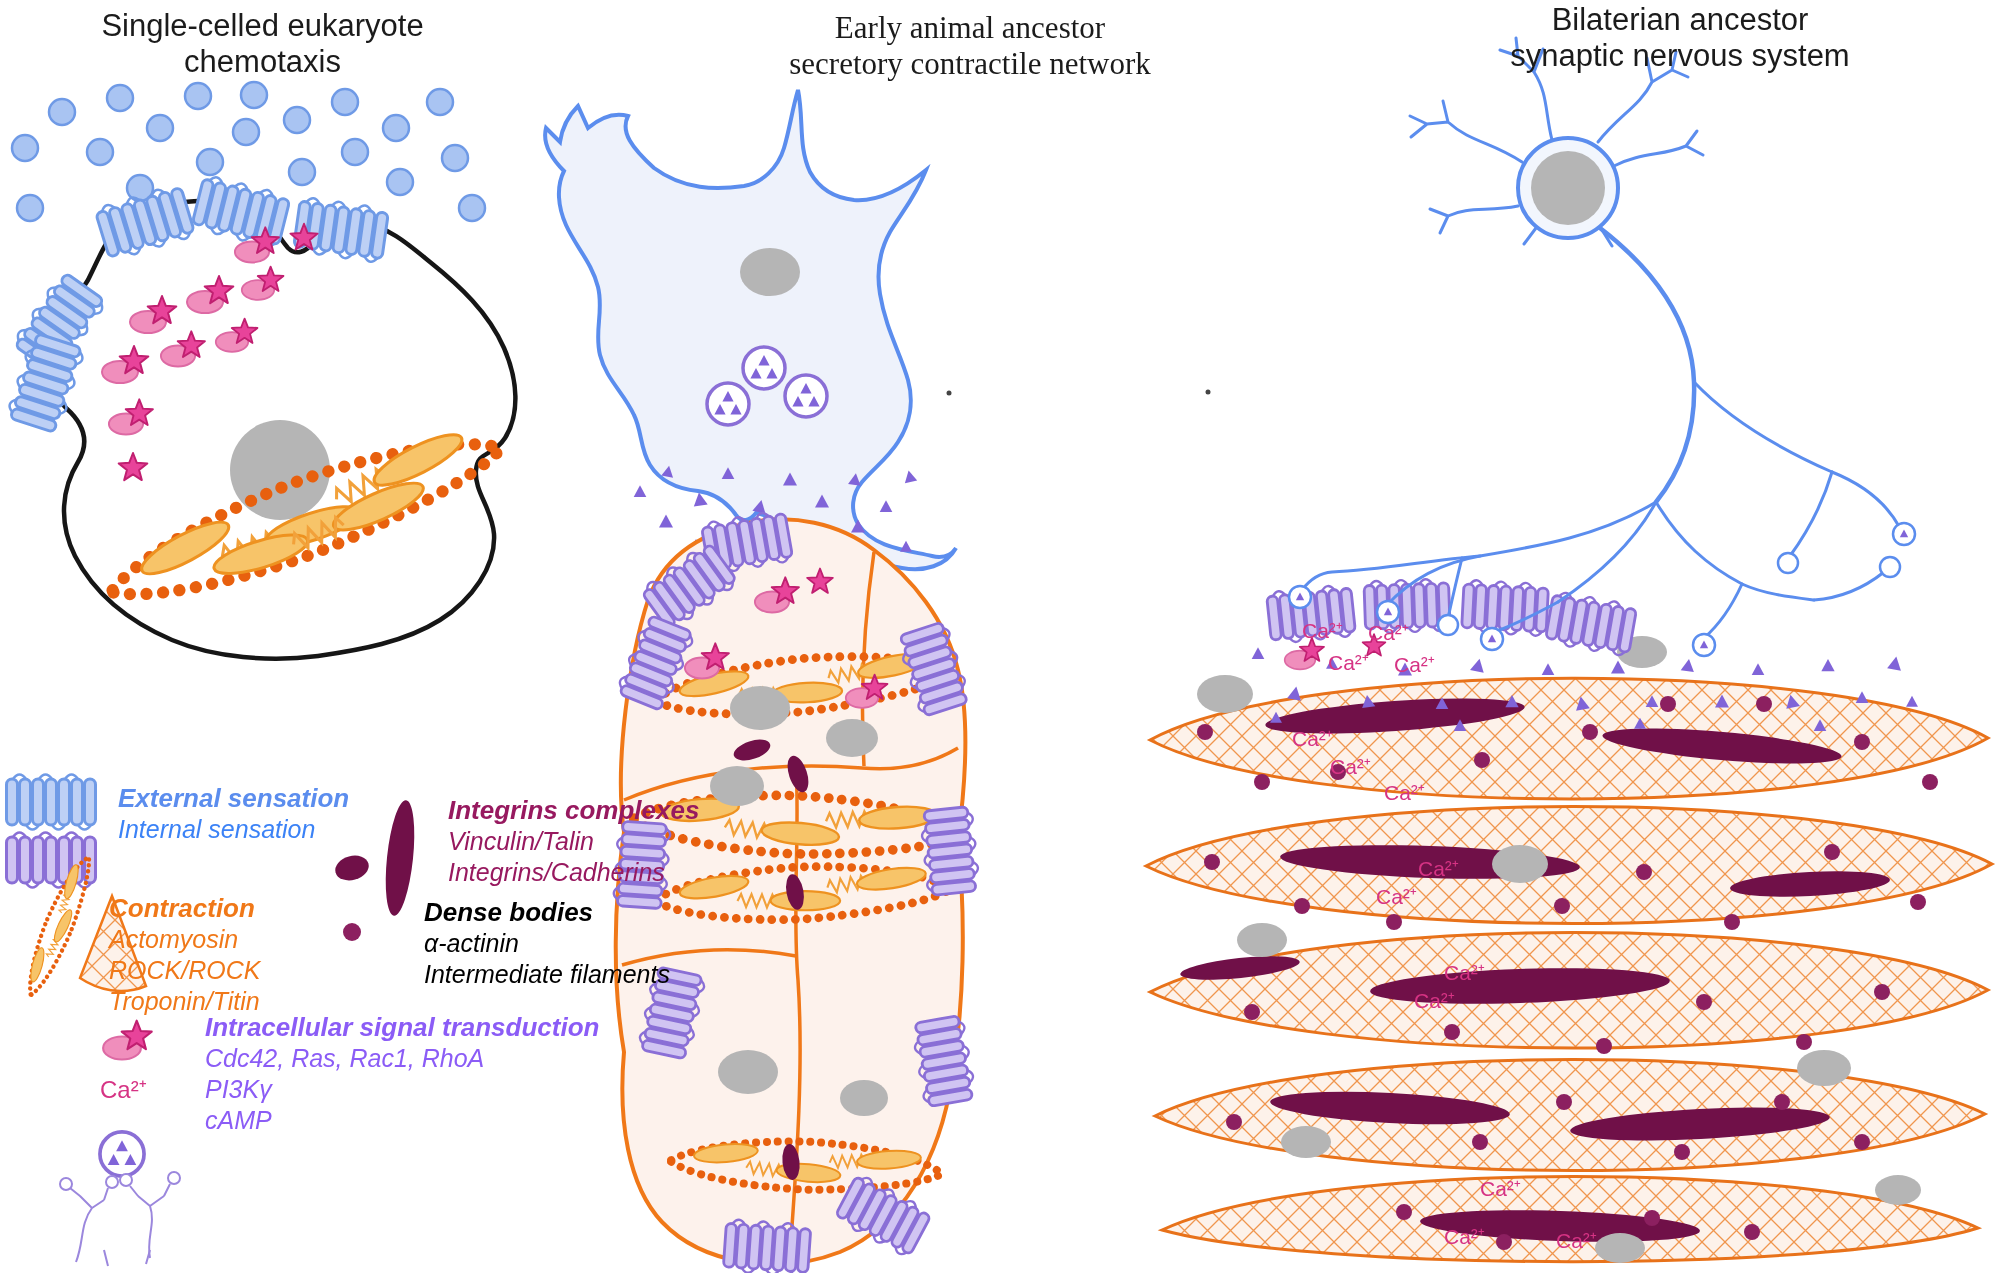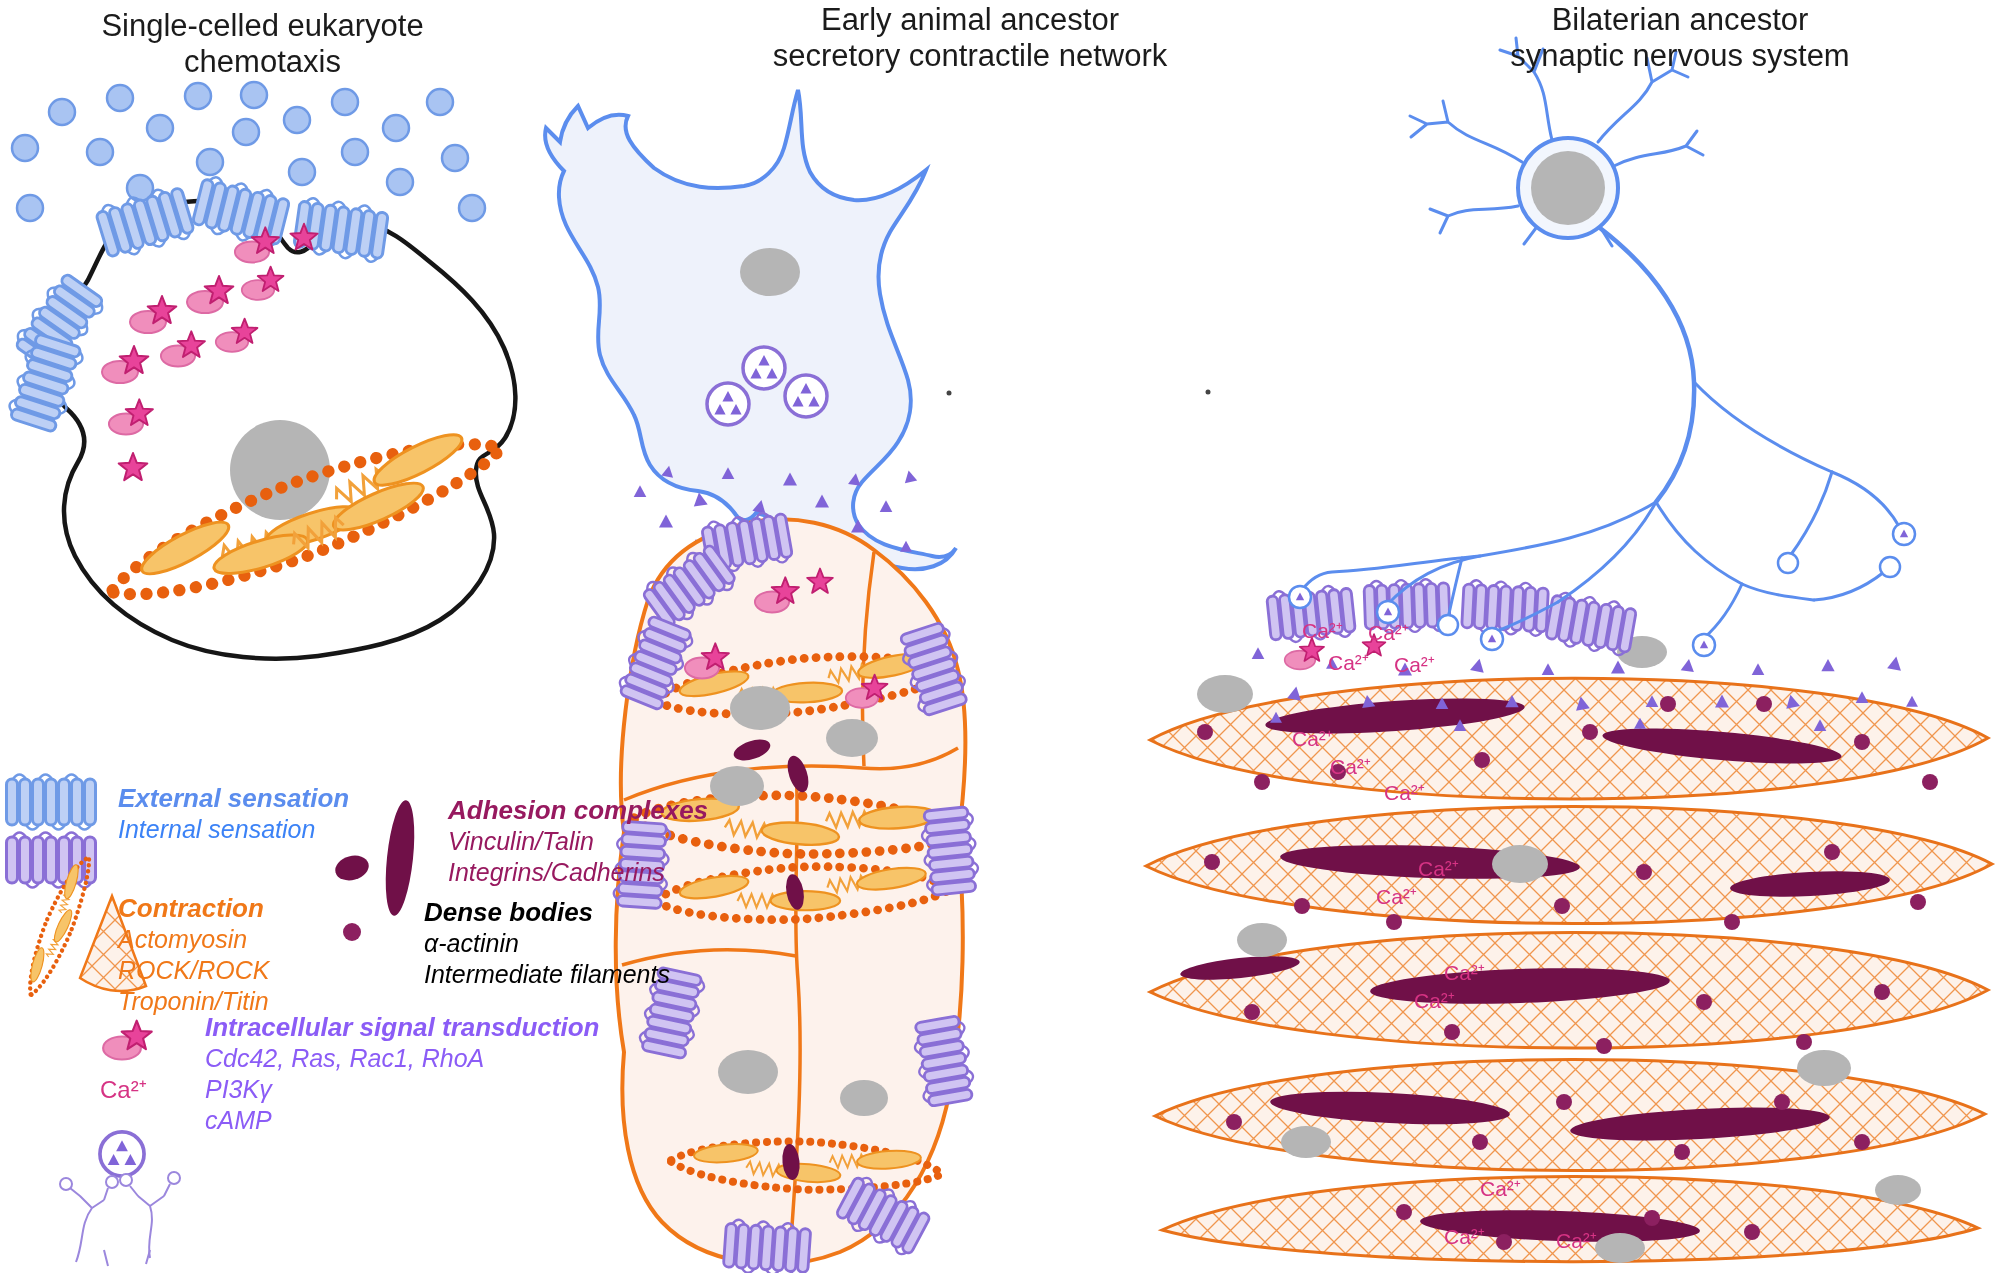--- a/index.html
+++ b/index.html
@@ -437,39 +437,39 @@
         <path d="M150,1258 C146,1238 156,1224 150,1206 M150,1206 L138,1196 M150,1206 L164,1196 M138,1196 L130,1186 M164,1196 L170,1184"></path>
         <circle cx="126" cy="1180" r="6"></circle>
         <circle cx="174" cy="1178" r="6"></circle>
         <path d="M108,1266 L104,1250 M146,1264 L150,1250"></path>
       </g>
     </g>
   </svg>
 
   <div class="panel-title" style="left:10px; top:8px; width:505px;">Single-celled eukaryote
 chemotaxis</div>
-  <div class="panel-title" style="left:690px; top:2px; width:560px;">Early animal ancestor
+  <div class="panel-title" style="left:690px; top:10px; width:560px;font-family:Liberation Serif, serif;">Early animal ancestor
 secretory contractile network</div>
   <div class="panel-title" style="left:1395px; top:2px; width:570px;">Bilaterian ancestor
 synaptic nervous system</div>
 
   <div class="leg" style="left:118px; top:783px;">
     <span class="t" style="color:#5b8dee">External sensation</span>
     <span style="color:#3b82f6">Internal sensation</span>
   </div>
 
-  <div class="leg" style="left:118px; top:893px; color:#f07818">
+  <div class="leg" style="left:109px; top:893px; color:#f07818">
     <span class="t">Contraction</span>
     <span>Actomyosin</span>
     <span>ROCK/ROCK</span>
     <span>Troponin/Titin</span>
   </div>
 
   <div class="leg" style="left:448px; top:795px; color:#97195f">
-    <span class="t">Adhesion complexes</span>
+    <span class="t">Integrins complexes</span>
     <span>Vinculin/Talin</span>
     <span>Integrins/Cadherins</span>
   </div>
 
   <div class="leg" style="left:424px; top:897px; color:#000000">
     <span class="t">Dense bodies</span>
     <span>α-actinin</span>
     <span>Intermediate filaments</span>
   </div>
 

